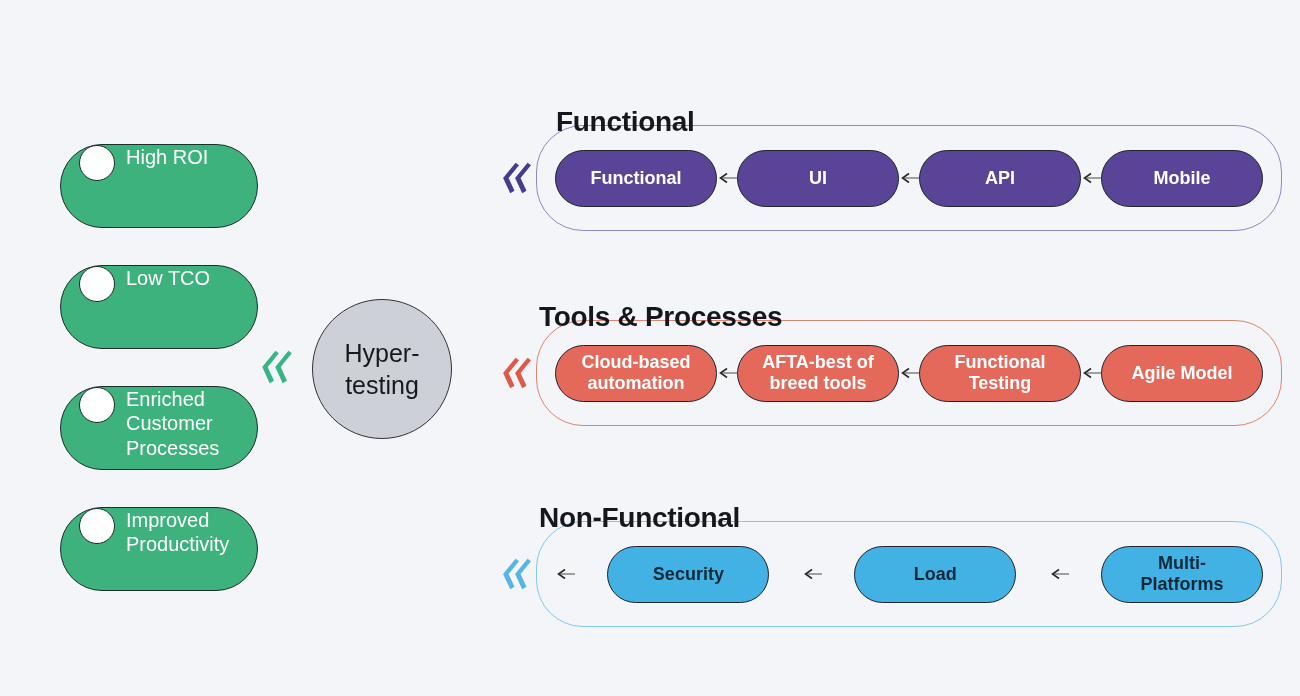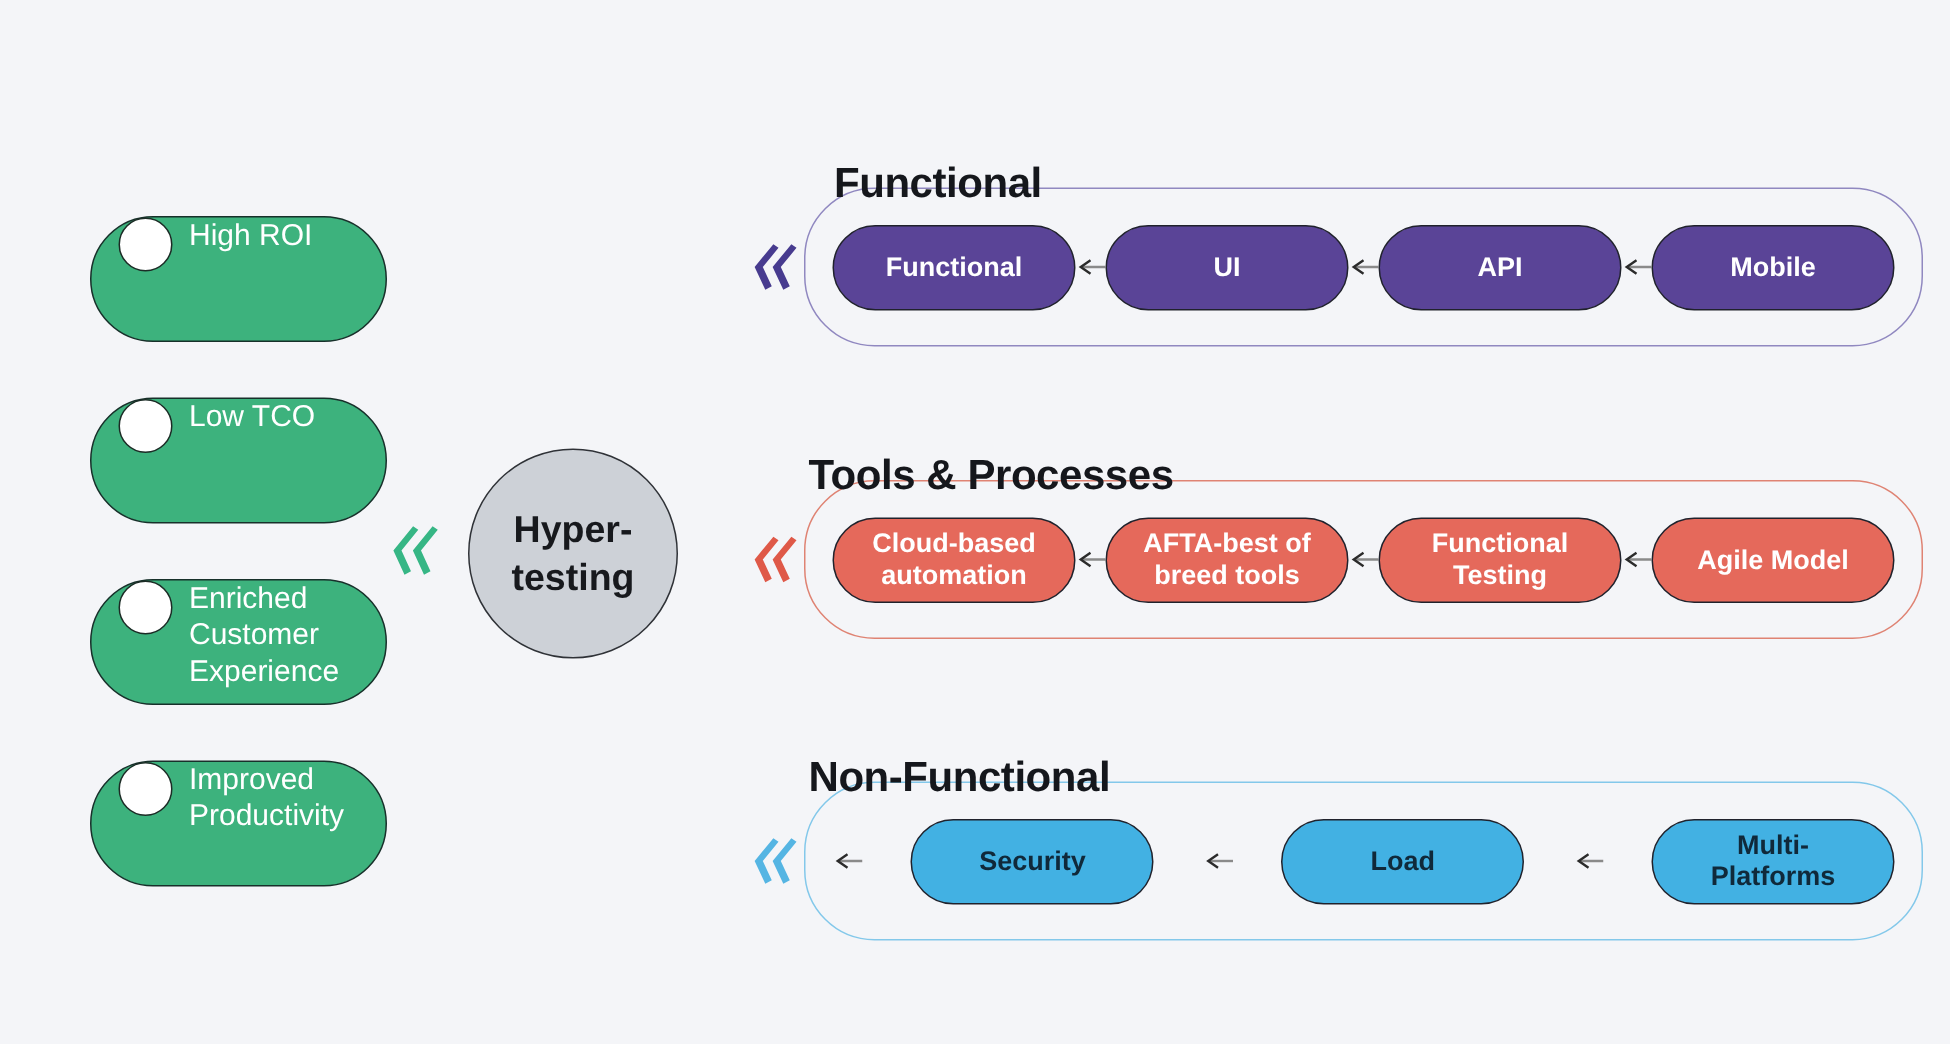--- a/index.html
+++ b/index.html
@@ -46,21 +46,21 @@
   }
   .hub{
     position:absolute;left:312px;top:299px;
     width:140px;height:140px;border-radius:50%;
     background:var(--hub-fill,#cdd1d7);
     border:1.6px solid #2f3237;
     display:flex;flex-direction:column;
     align-items:center;justify-content:center;
     box-sizing:border-box;
     color:var(--hub-text,#17191d);
-    font-size:25px;font-weight:700;line-height:1.3;
+    font-size:25px;font-weight:400;line-height:1.3;
     text-align:center;
   }
 
   
   .group{
     position:absolute;left:496px;width:746px;height:106px;
     border:1.2px solid var(--frame,#9088c0);
     border-radius:47px;
     box-sizing:border-box;
     margin-left:40px;
@@ -117,21 +117,21 @@
     <span class="benefit-label">High ROI</span>
   </div>
 
   <div class="benefit-pill">
     <span class="benefit-dot"></span>
     <span class="benefit-label">Low TCO</span>
   </div>
 
   <div class="benefit-pill">
     <span class="benefit-dot"></span>
-    <span class="benefit-label">Enriched Customer Experience</span>
+    <span class="benefit-label">Enriched Customer Processes</span>
   </div>
 
   <div class="benefit-pill">
     <span class="benefit-dot"></span>
     <span class="benefit-label">Improved Productivity</span>
   </div>
 </div>
 
   <svg class="chev connector-chev" width="34" height="40" viewBox="0 0 34 40">
     <g transform="translate(5,0) skewX(-10)">

